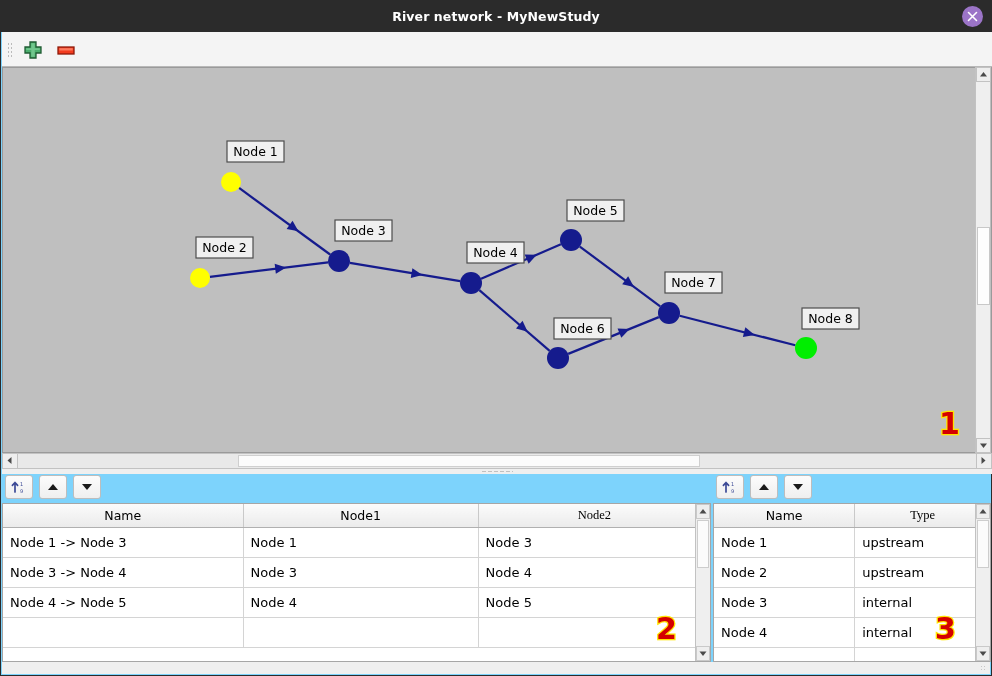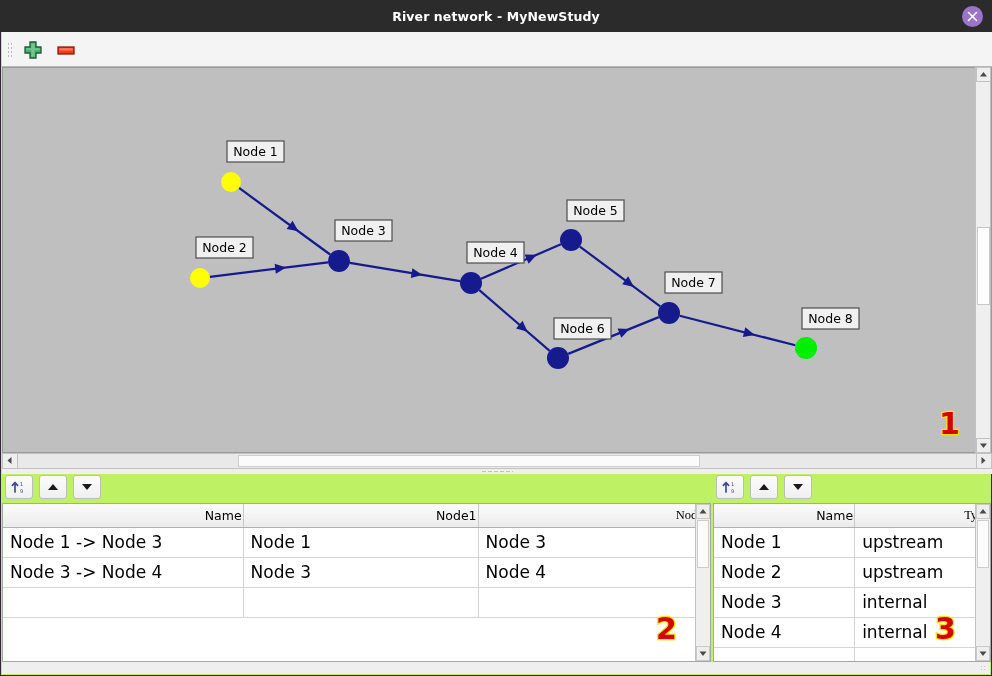--- a/index.html
+++ b/index.html
@@ -1,21 +1,21 @@
 <!DOCTYPE html>
 <html><head>
 <meta charset="utf-8">
 <style>
   html,body{margin:0;padding:0;}
   body{
     width:992px;height:676px;overflow:hidden;
     font-family:"DejaVu Sans","Liberation Sans",sans-serif;
     font-size:12px;color:#000;background:#efefef;
   }
-  .window{position:absolute;inset:0;background:#bef264;border:1px solid #2b2b2b;box-sizing:border-box;}
+  .window{position:absolute;inset:0;background:#7dd3fc;border:1px solid #2b2b2b;box-sizing:border-box;}
 
   
   .titlebar{
     position:absolute;left:0;top:0;width:100%;height:31px;
     background:#2b2b2b;color:#ffffff;
   }
   .titlebar .title{
     position:absolute;left:0;top:0;width:100%;height:31px;line-height:31px;
     text-align:center;font-size:12.5px;font-weight:bold;letter-spacing:.1px;
   }
@@ -77,28 +77,28 @@
   }
   .pt-btn svg{position:absolute;left:50%;top:50%;transform:translate(-50%,-50%);}
   .pt-b1{left:3px;} .pt-b2{left:37px;} .pt-b3{left:71px;}
 
   .tbl{
     position:absolute;left:0;top:29px;width:100%;bottom:0;
     background:#ffffff;border:1px solid #a6a6a6;box-sizing:border-box;overflow:hidden;
   }
   table{border-collapse:collapse;width:100%;table-layout:fixed;}
   thead th{
-    height:23px;font-size:12.5px;font-weight:normal;text-align:right;
+    height:23px;font-size:12.5px;font-weight:normal;text-align:center;
     background:linear-gradient(#fbfbfb,#ebebeb);
     border-right:1px solid #c9c9c9;border-bottom:1px solid #b0b0b0;
     box-sizing:border-box;
   }
   thead th:last-child{border-right:none;font-family:Liberation Serif, serif;}
   tbody td{
-    height:30px;font-size:17px;text-align:left;padding-left:7px;
+    height:30px;font-size:13px;text-align:left;padding-left:7px;
     border-right:1px solid #d4d4d4;border-bottom:1px solid #d4d4d4;
     background:#ffffff;box-sizing:border-box;white-space:nowrap;overflow:hidden;
   }
   tbody td:last-child{border-right:none;}
 
   .tbl-vscroll{
     position:absolute;right:0;top:0;width:15px;height:100%;
     background:#efefef;border-left:1px solid #c2c2c2;box-sizing:border-box;z-index:3;
   }
   .tbl-vscroll .sb-btn{position:absolute;left:0;width:14px;height:15px;background:#eeeeee;border:1px solid #c9c9c9;box-sizing:border-box;cursor:pointer;}
@@ -293,20 +293,25 @@
               <td>Node 1 -&gt; Node 3</td>
               <td>Node 1</td>
               <td>Node 3</td>
             </tr>
             <tr>
               <td>Node 3 -&gt; Node 4</td>
               <td>Node 3</td>
               <td>Node 4</td>
             </tr>
             <tr>
+              <td>Node 4 -&gt; Node 5</td>
+              <td>Node 4</td>
+              <td>Node 5</td>
+            </tr>
+            <tr>
               <td></td>
               <td></td>
               <td></td>
             </tr>
           </tbody>
       </table>
       <div class="tbl-vscroll">
         <div class="sb-btn sb-up">
           <svg width="12" height="13" viewBox="0 0 12 13">
               <path d="M6 4 L9.5 8.5 L2.5 8.5 Z" fill="#4a4a4a"></path>

